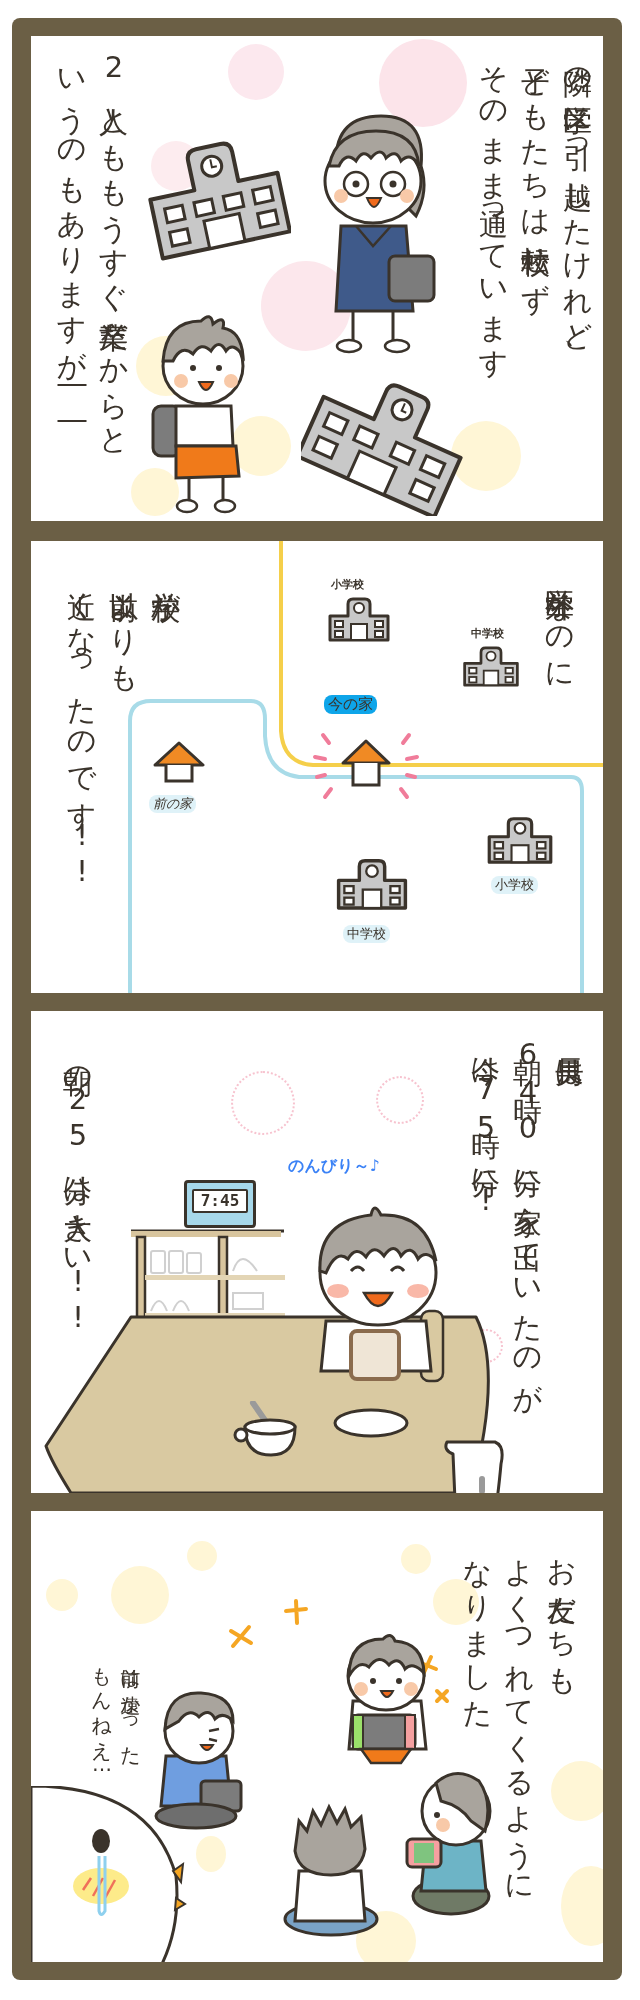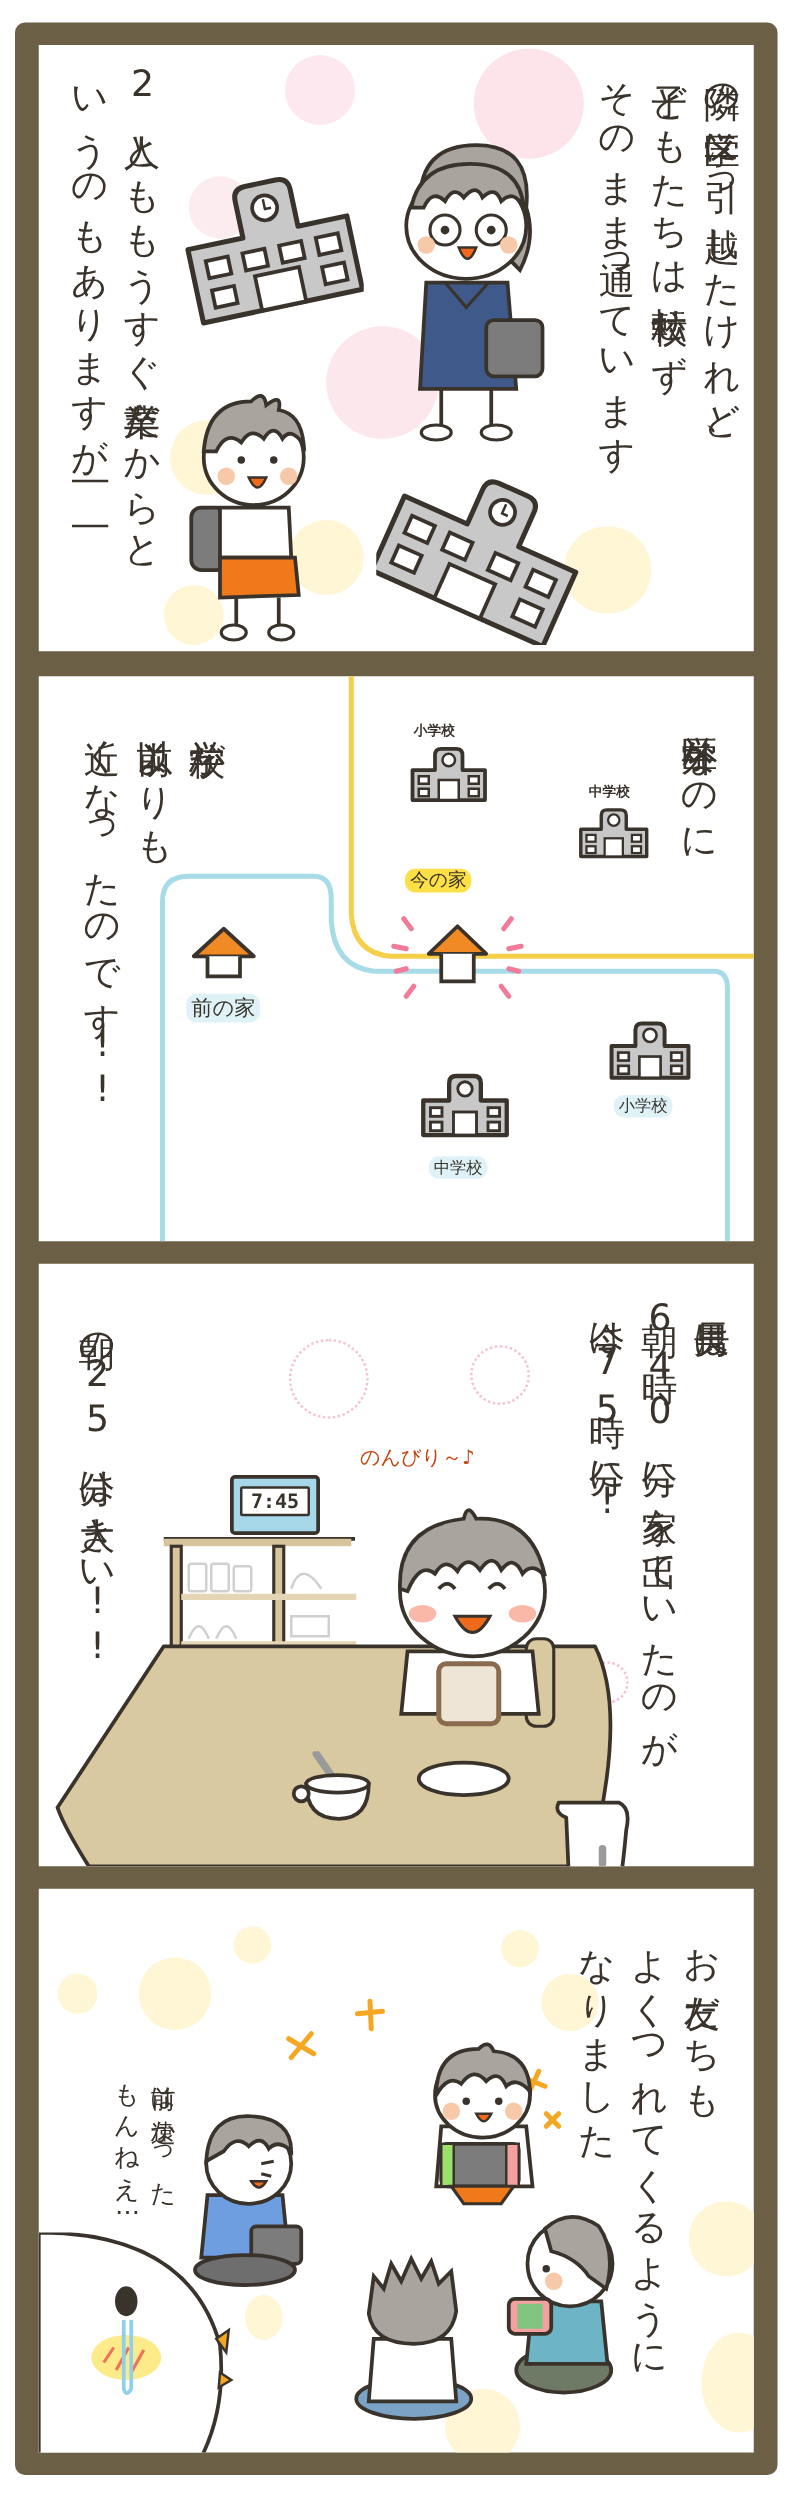--- a/index.html
+++ b/index.html
@@ -150,21 +150,21 @@
         <path d="M4 20 L22 20 L22 8 Q22 3 27 3 L39 3 Q44 3 44 8 L44 20 L62 20 L62 44 L4 44 Z" fill="#c8c8c8" stroke="#3a332b" stroke-width="3" stroke-linejoin="round"></path>
         <circle cx="33" cy="12" r="5" fill="#fff" stroke="#3a332b" stroke-width="2"></circle>
         <rect x="9" y="25" width="8" height="6" fill="#fff" stroke="#3a332b" stroke-width="2"></rect>
         <rect x="49" y="25" width="8" height="6" fill="#fff" stroke="#3a332b" stroke-width="2"></rect>
         <rect x="25" y="28" width="16" height="16" fill="#fff" stroke="#3a332b" stroke-width="2"></rect>
         <rect x="9" y="35" width="8" height="6" fill="#fff" stroke="#3a332b" stroke-width="2"></rect>
         <rect x="49" y="35" width="8" height="6" fill="#fff" stroke="#3a332b" stroke-width="2"></rect>
       </svg>
   </div>
 
-  <span class="label" style="left:293px;top:154px;background:#fde047;">今の家</span>
+  <span class="label" style="left:293px;top:154px;background:#0ea5e9;">今の家</span>
   <div class="abs" style="left:280px;top:186px;">
     <svg width="110" height="76" viewBox="0 0 110 76">
       <g stroke="#f07c9a" stroke-width="4" stroke-linecap="round">
         <line x1="12" y1="8" x2="18" y2="16"></line>
           <line x1="4" y1="30" x2="14" y2="32"></line>
           <line x1="6" y1="50" x2="14" y2="48"></line>
           <line x1="14" y1="70" x2="20" y2="62"></line>
         <line x1="98" y1="8" x2="92" y2="16"></line>
           <line x1="106" y1="30" x2="96" y2="32"></line>
           <line x1="104" y1="50" x2="96" y2="48"></line>
@@ -174,21 +174,21 @@
       <path d="M42 36 L42 58 L68 58 L68 36" fill="#fff" stroke="#3a332b" stroke-width="3"></path>
     </svg>
   </div>
 
   <div class="abs" style="left:118px;top:198px;">
     <svg width="60" height="46" viewBox="0 0 60 46">
         <path d="M30 4 L54 26 L6 26 Z" fill="#f08a24" stroke="#3a332b" stroke-width="3" stroke-linejoin="round"></path>
         <path d="M17 26 L17 42 L43 42 L43 26" fill="#fff" stroke="#3a332b" stroke-width="3"></path>
       </svg>
   </div>
-  <span class="label" style="left:118px;top:254px;background:#dff2f8;font-size:17px;">前の家</span>
+  <span class="label" style="left:118px;top:254px;background:#dff2f8;font-size:13px;font-style:italic;">前の家</span>
 
   <div class="abs" style="left:303px;top:315px;">
     <svg width="76" height="58" viewBox="0 0 66 48">
         <path d="M4 20 L22 20 L22 8 Q22 3 27 3 L39 3 Q44 3 44 8 L44 20 L62 20 L62 44 L4 44 Z" fill="#c8c8c8" stroke="#3a332b" stroke-width="3" stroke-linejoin="round"></path>
         <circle cx="33" cy="12" r="5" fill="#fff" stroke="#3a332b" stroke-width="2"></circle>
         <rect x="9" y="25" width="8" height="6" fill="#fff" stroke="#3a332b" stroke-width="2"></rect>
         <rect x="49" y="25" width="8" height="6" fill="#fff" stroke="#3a332b" stroke-width="2"></rect>
         <rect x="25" y="28" width="16" height="16" fill="#fff" stroke="#3a332b" stroke-width="2"></rect>
         <rect x="9" y="35" width="8" height="6" fill="#fff" stroke="#3a332b" stroke-width="2"></rect>
         <rect x="49" y="35" width="8" height="6" fill="#fff" stroke="#3a332b" stroke-width="2"></rect>
@@ -214,21 +214,21 @@
 以前よりも
 近くなったのです!!</div>
 </div>
 
 <div class="panel" style="top:1011px; height:482px;">
   <div class="dot" style="left:200px;top:60px;width:60px;height:60px;border:2px dotted #f7c3cf;"></div>
   <div class="dot" style="left:345px;top:65px;width:44px;height:44px;border:2px dotted #f7c3cf;"></div>
   <div class="dot" style="left:195px;top:320px;width:50px;height:50px;border:2px dotted #f7c3cf;"></div>
   <div class="dot" style="left:438px;top:318px;width:30px;height:30px;border:2px dotted #f7c3cf;"></div>
 
-  <div class="abs" style="left:257px;top:145px;font-size:16px;font-weight:normal;color:#c2410c;white-space:nowrap;">のんびり～♪</div>
+  <div class="abs" style="left:257px;top:145px;font-size:16px;font-weight:bold;color:#3b82f6;white-space:nowrap;">のんびり～♪</div>
 
   <div class="abs" style="left:153px;top:169px;width:66px;height:42px;background:#a7d8ea;border:3px solid #3a332b;border-radius:4px;">
     <div style="margin:6px 5px;background:#fff;border:2px solid #3a332b;border-radius:2px;font-family:'DejaVu Sans Mono',monospace;font-size:16px;font-weight:bold;text-align:center;line-height:20px;">7:45</div>
   </div>
   <div class="abs" style="left:98px;top:214px;">
     <svg width="160" height="110" viewBox="0 0 160 110">
       <path d="M2 6 L155 6" stroke="#3a332b" stroke-width="3"></path>
       <rect x="2" y="6" width="150" height="6" fill="#d8c59e"></rect>
       <rect x="8" y="12" width="8" height="98" fill="#d8c59e" stroke="#3a332b" stroke-width="2.5"></rect>
       <rect x="90" y="12" width="8" height="98" fill="#d8c59e" stroke="#3a332b" stroke-width="2.5"></rect>

